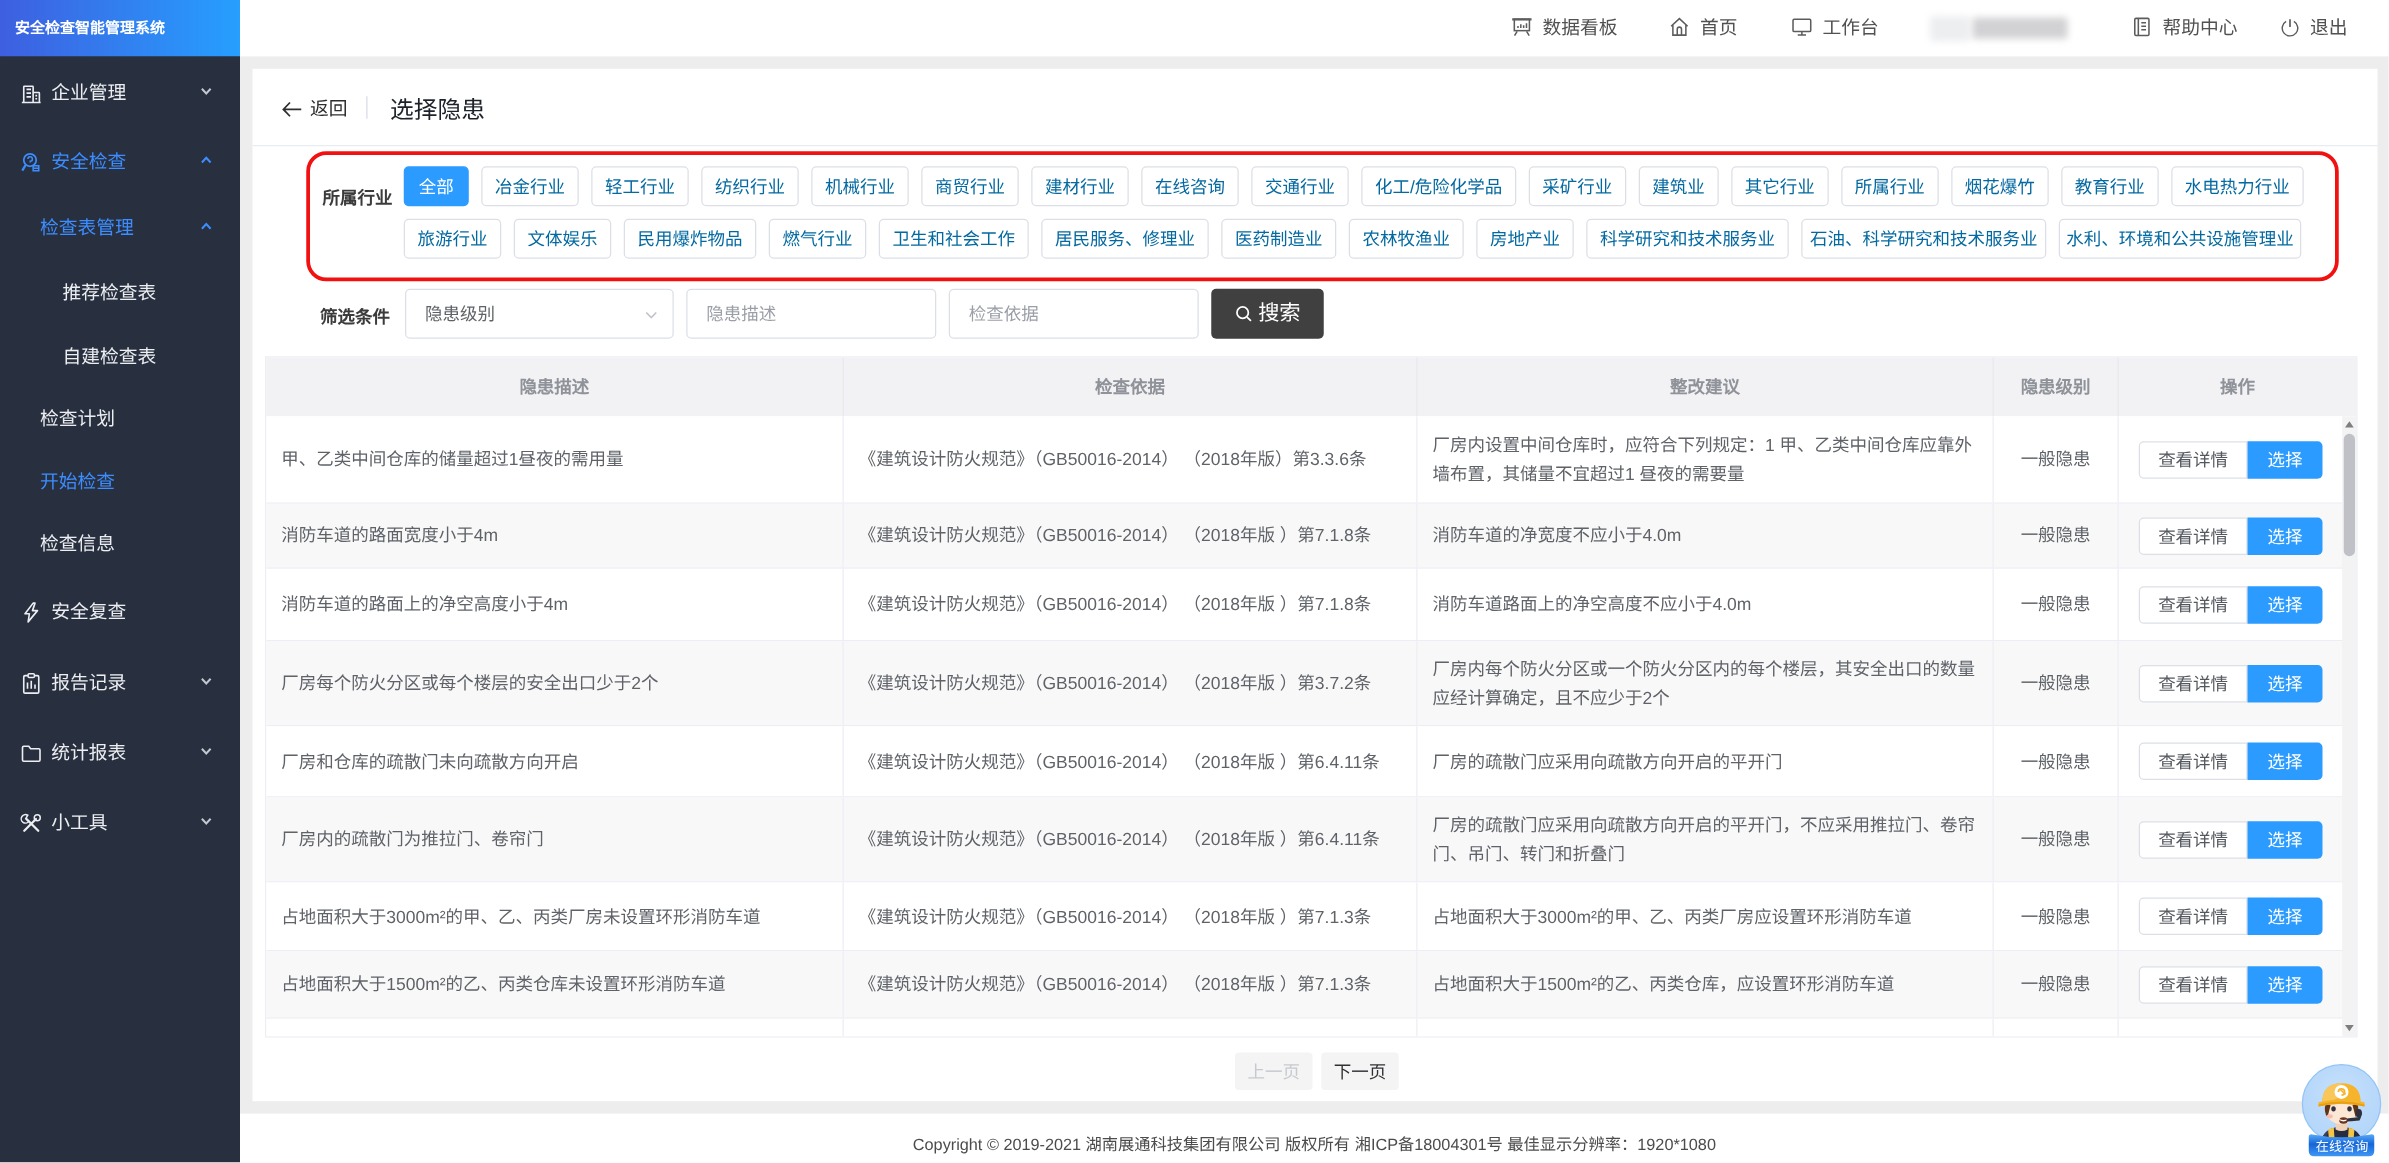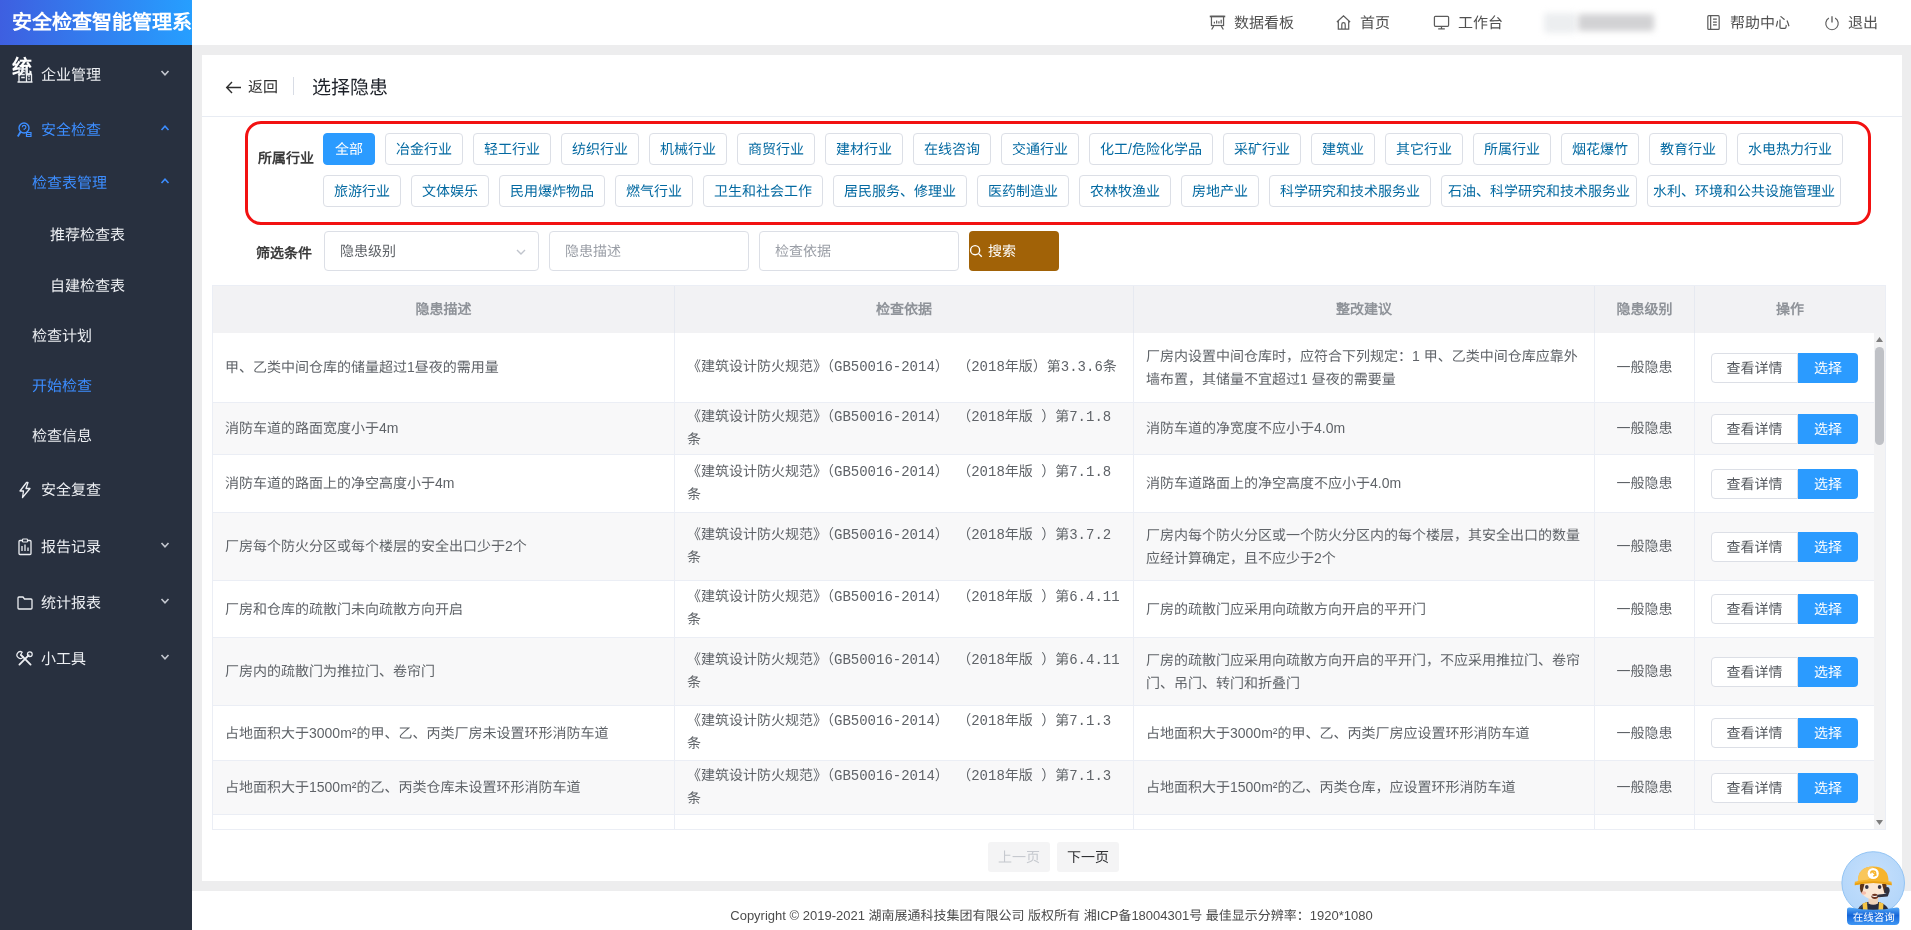--- a/index.html
+++ b/index.html
@@ -2,21 +2,21 @@
 <html lang="zh-CN"><head>
 <meta charset="utf-8">
 <title>安全检查智能管理系统</title>
 <style>
 *{margin:0;padding:0;box-sizing:border-box;}
 html,body{width:1911px;height:930px;overflow:hidden;}
 body{font-family:"Liberation Sans",sans-serif;position:relative;background:#fff;color:#333;}
 .abs{position:absolute;}
 
 #sidebar{position:absolute;left:0;top:0;width:192px;height:930px;background:#28303f;z-index:5;}
-#logo{position:absolute;left:0;top:0;width:192px;height:45px;background:linear-gradient(90deg,#3e5fe0,#269fff);color:#fff;font-size:20px;font-weight:bold;line-height:45px;padding-left:12px;letter-spacing:0px;}
+#logo{position:absolute;left:0;top:0;width:192px;height:45px;background:linear-gradient(90deg,#3e5fe0,#269fff);color:#fff;font-size:12px;font-weight:bold;line-height:45px;padding-left:12px;letter-spacing:0px;}
 .mi{position:absolute;left:0;width:192px;height:40px;line-height:40px;color:#eceef2;font-size:15px;}
 .mi .txt{position:absolute;left:41px;top:0;}
 .mi .ic{position:absolute;left:16px;top:11px;width:18px;height:18px;}
 .mi .ar{position:absolute;right:22px;top:13px;width:10px;height:10px;}
 .mi.lv2 .txt{left:32px;}
 .mi.lv3 .txt{left:50px;}
 .blue{color:#3c8dff !important;}
 .arr{stroke:#c3c7cf;stroke-width:1.6;fill:none;}
 .arrb{stroke:#3c8dff;stroke-width:1.6;fill:none;}
 
@@ -40,32 +40,32 @@
 .ibtn{height:32px;line-height:30px;padding:0 10px;border:1px solid #dcdfe6;border-radius:4px;background:#fff;font-size:14px;color:#0369a1;white-space:nowrap;}
 .ibtn.sel{background:#2b9bff;border-color:#2b9bff;color:#fff;padding:0 11px;}
 
 #filter{position:absolute;left:0;top:176px;width:1700px;height:40px;}
 #filter .lab{position:absolute;left:54px;top:11px;font-size:14px;font-weight:bold;color:#3b3b3b;}
 .fld{position:absolute;top:0;height:40px;border:1px solid #dcdfe6;border-radius:4px;background:#fff;font-size:14px;line-height:38px;padding-left:15px;}
 #fsel{left:122px;width:215px;color:#5f6368;}
 #fsel .caret{position:absolute;right:12px;top:17px;width:10px;height:6px;}
 #fin1{left:347px;width:200px;color:#9a9ea6;}
 #fin2{left:557px;width:200px;color:#9a9ea6;}
-#fsearch{position:absolute;left:767px;top:0;width:90px;height:40px;background:#a16207;border-radius:4px;color:#fff;font-size:14px;line-height:40px;}
+#fsearch{position:absolute;left:767px;top:0;width:90px;height:40px;background:#404040;border-radius:4px;color:#fff;font-size:17px;text-align:center;line-height:40px;}
 
 #tbl{position:absolute;left:10px;top:230px;width:1674px;height:545px;border:1px solid #ebeef5;}
 #thead{position:absolute;left:0;top:0;width:1672px;height:47px;background:#f2f2f4;display:flex;}
 #thead .hc{height:47px;line-height:47px;text-align:center;font-size:14px;font-weight:bold;color:#8f9399;border-right:1px solid #e6e9f0;}
 #tbody{position:absolute;left:0;top:47px;width:1672px;height:496px;overflow:hidden;}
 .trow{display:flex;width:1672px;border-bottom:1px solid #ebeef5;background:#fff;}
 .trow.odd{background:#f8f8f9;}
 .tc{padding:10px 12px;font-size:14px;color:#5f6368;line-height:23px;border-right:1px solid #ebeef5;display:flex;align-items:center;}
 .tc.ctr{justify-content:center;text-align:center;}
 .c1{width:462px;}
-.c2{width:459px;font-family:Liberation Mono, monospace;}
+.c2{width:459px;}
 .c3{width:461px;}
 .c4{width:100px;}
 .c5{width:180px;}
 .btns{display:flex;}
 .btn-view{width:87px;height:30px;line-height:28px;text-align:center;background:#fff;border:1px solid #dcdfe6;border-radius:4px 0 0 4px;font-size:14px;color:#54585e;}
 .btn-sel{width:60px;height:30px;line-height:30px;text-align:center;background:#2b9bff;border-radius:0 4px 4px 0;font-size:14px;color:#fff;}
 
 #sbar{position:absolute;right:0;top:47px;width:11px;height:496px;background:#f3f3f4;}
 #sthumb{position:absolute;left:1px;top:14px;width:9px;height:98px;background:#bfc1c6;border-radius:5px;}
 

